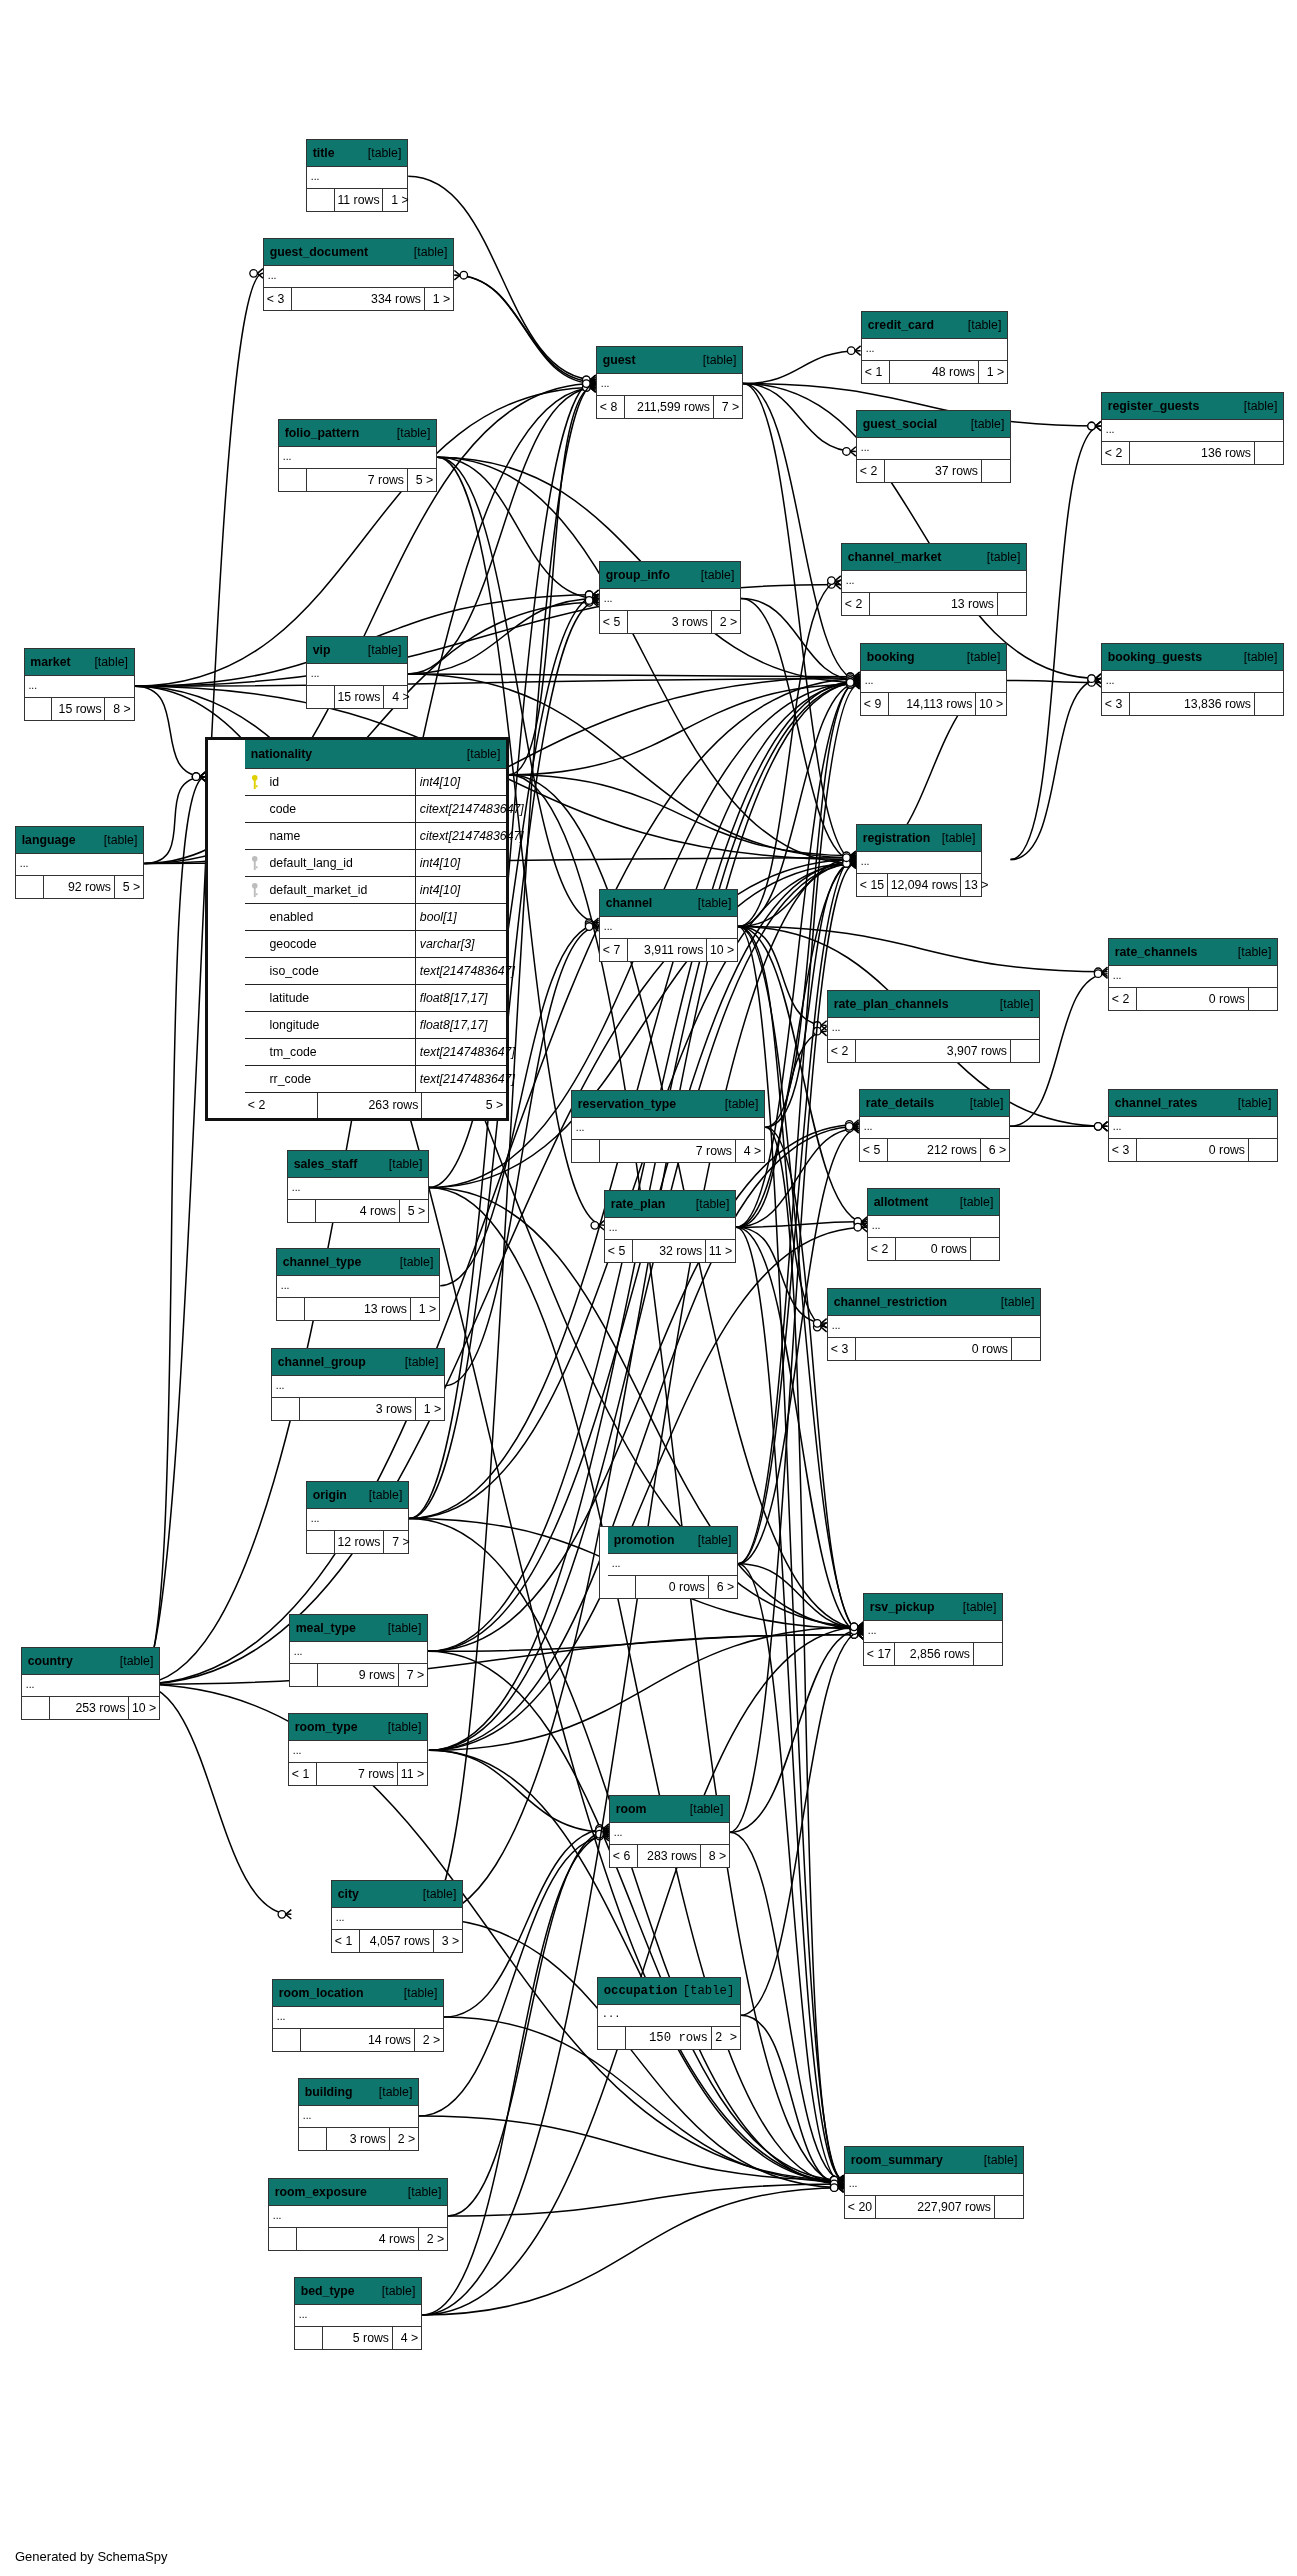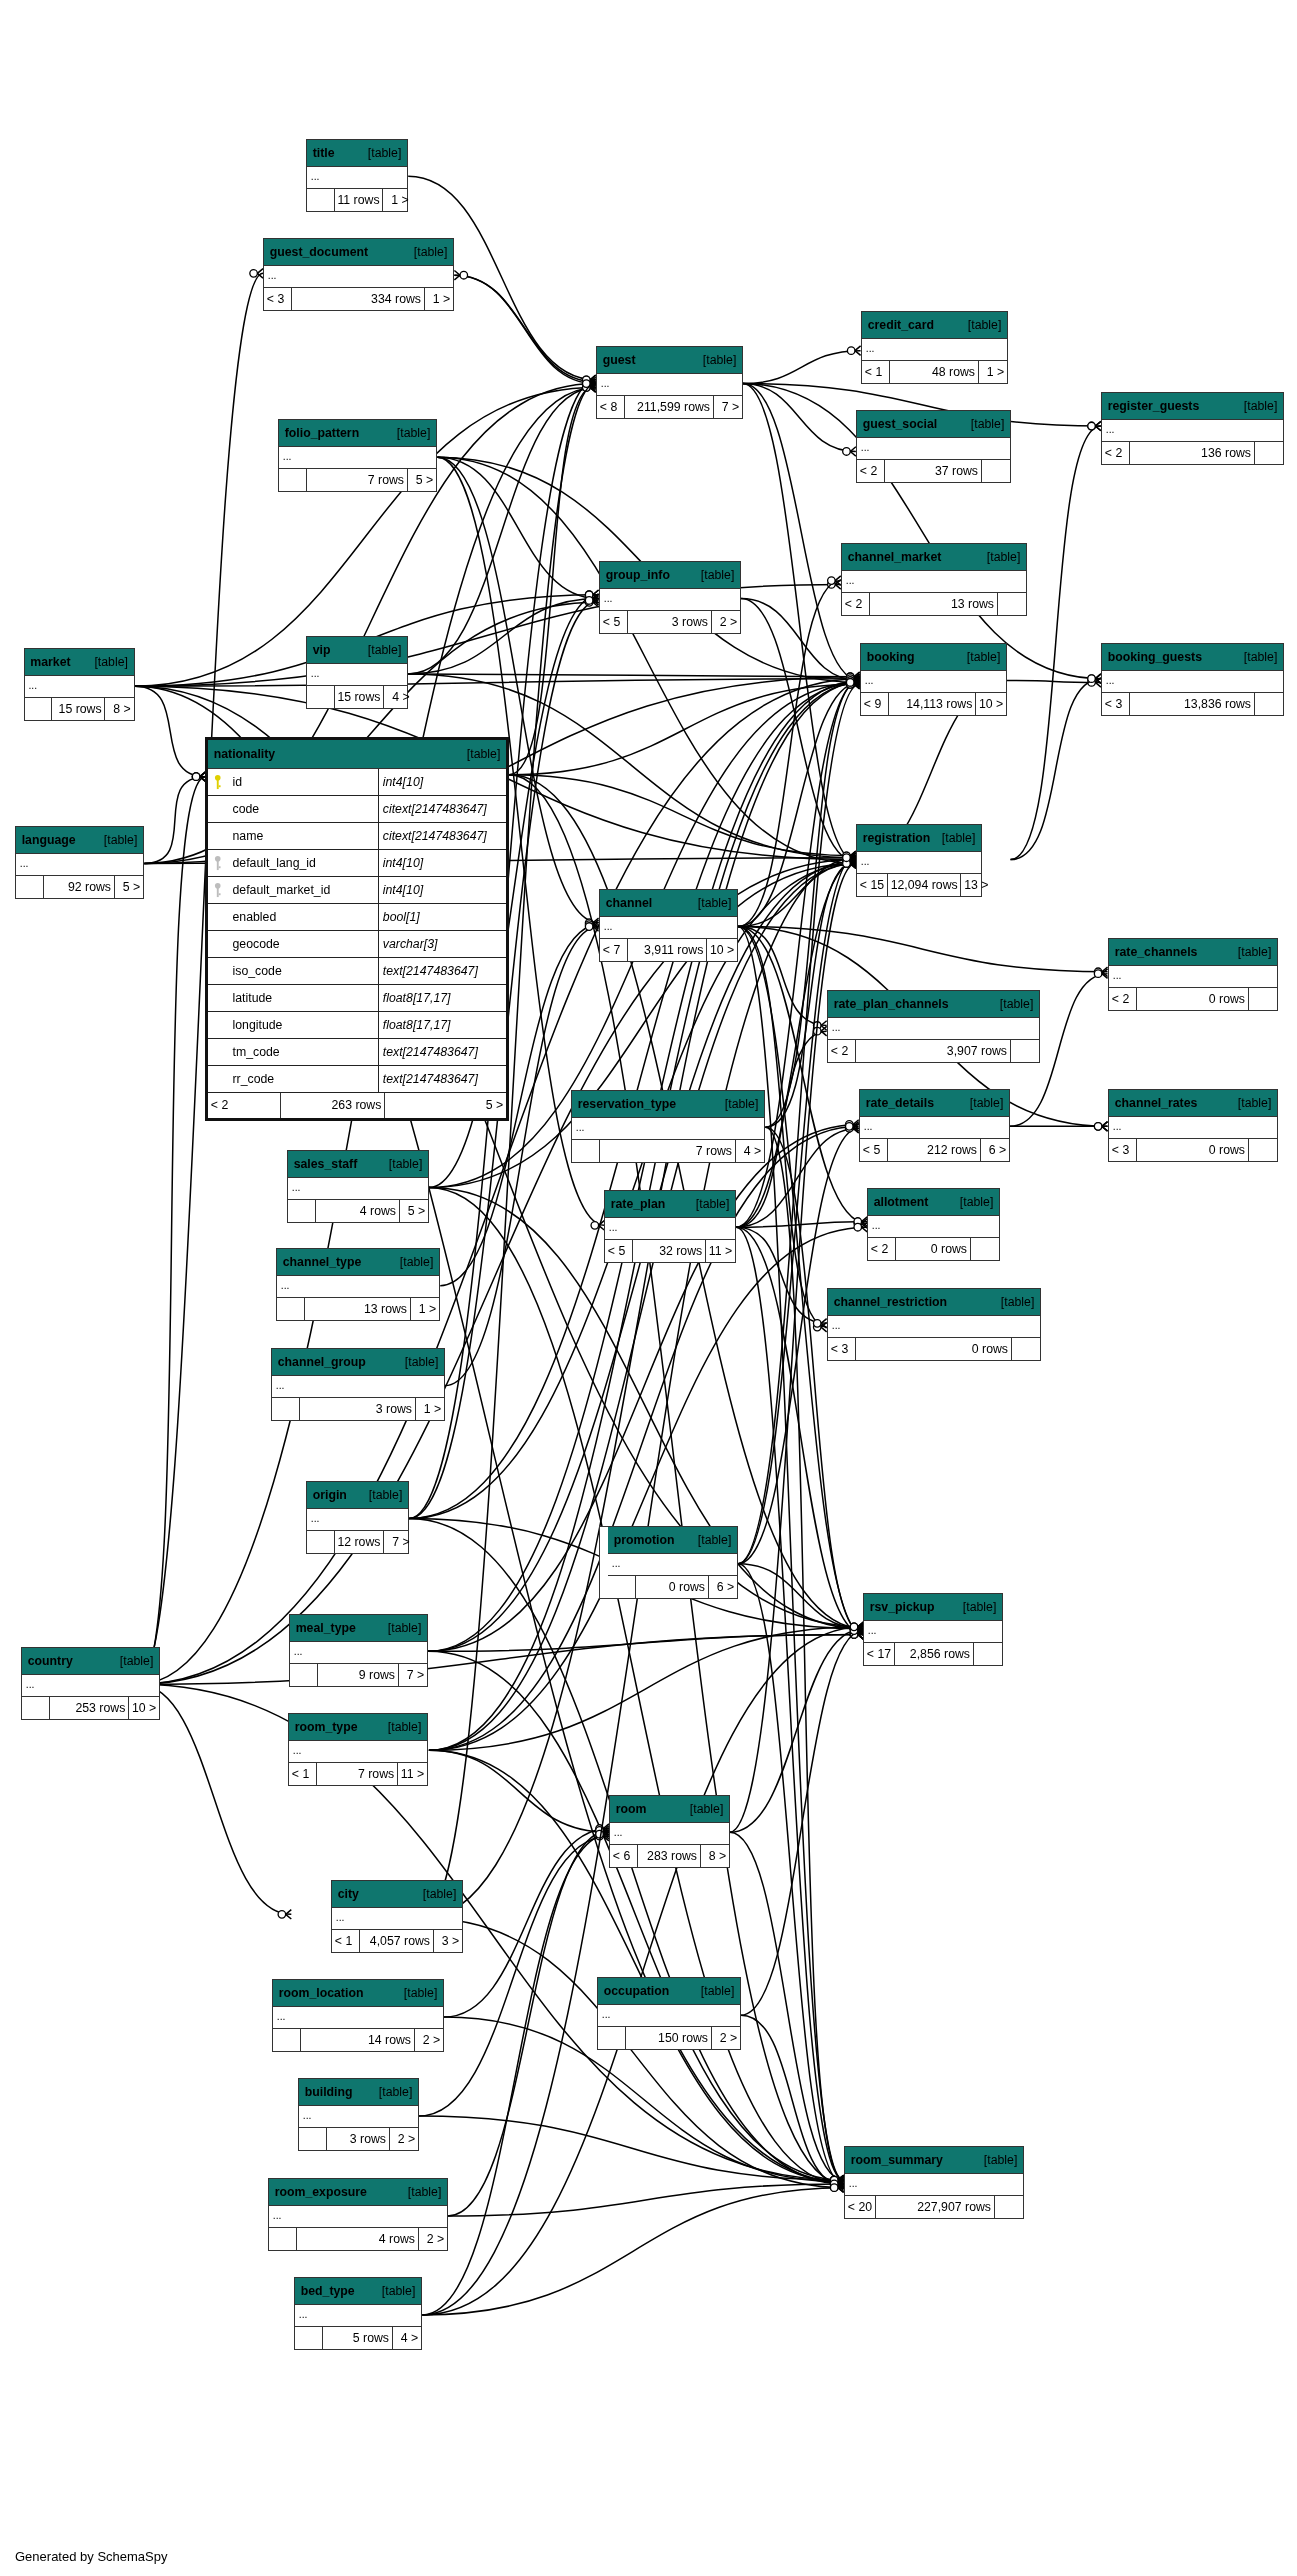--- a/index.html
+++ b/index.html
@@ -824,21 +824,21 @@
       <span class="nm">room_location</span>
       <span>[table]</span>
     </div>
     <div class="dots">...</div>
     <div class="ftr">
       <span class="p"></span>
       <span class="r">14 rows</span>
       <span class="c">2 &gt;</span>
     </div>
   </div>
-<div class="tbl" style="left:597px;top:1977px;width:144px;">
+<div class="tbl" style="left:597px;top:1977px;width:144px;font-family:Liberation Mono, monospace;">
     <div class="hdr">
       <span class="nm">occupation</span>
       <span>[table]</span>
     </div>
     <div class="dots">...</div>
     <div class="ftr">
       <span class="p"></span>
       <span class="r">150 rows</span>
       <span class="c">2 &gt;</span>
     </div>
@@ -885,21 +885,21 @@
       <span>[table]</span>
     </div>
     <div class="dots">...</div>
     <div class="ftr">
       <span class="p"></span>
       <span class="r">5 rows</span>
       <span class="c">4 &gt;</span>
     </div>
   </div>
 
-<div class="tbl big" style="left:205px;top:737px;width:304px;">
+<div class="tbl big" style="left:205px;top:737px;width:304px;padding-left:37px;">
   <div class="hdr">
     <span class="nm">nationality</span>
     <span>[table]</span>
   </div>
   <div id="nat-cols">
       <div class="row">
         <span class="col"><span class="key" style="color:#e0d000"><svg width="7.5" height="17" viewBox="0 0 8 18">
               <circle cx="4" cy="4" r="3" fill="rgb(224, 208, 0)"></circle>
               <rect x="3" y="6" width="2" height="10" fill="rgb(224, 208, 0)"></rect>
               <rect x="5" y="12" width="2" height="2" fill="rgb(224, 208, 0)"></rect>

